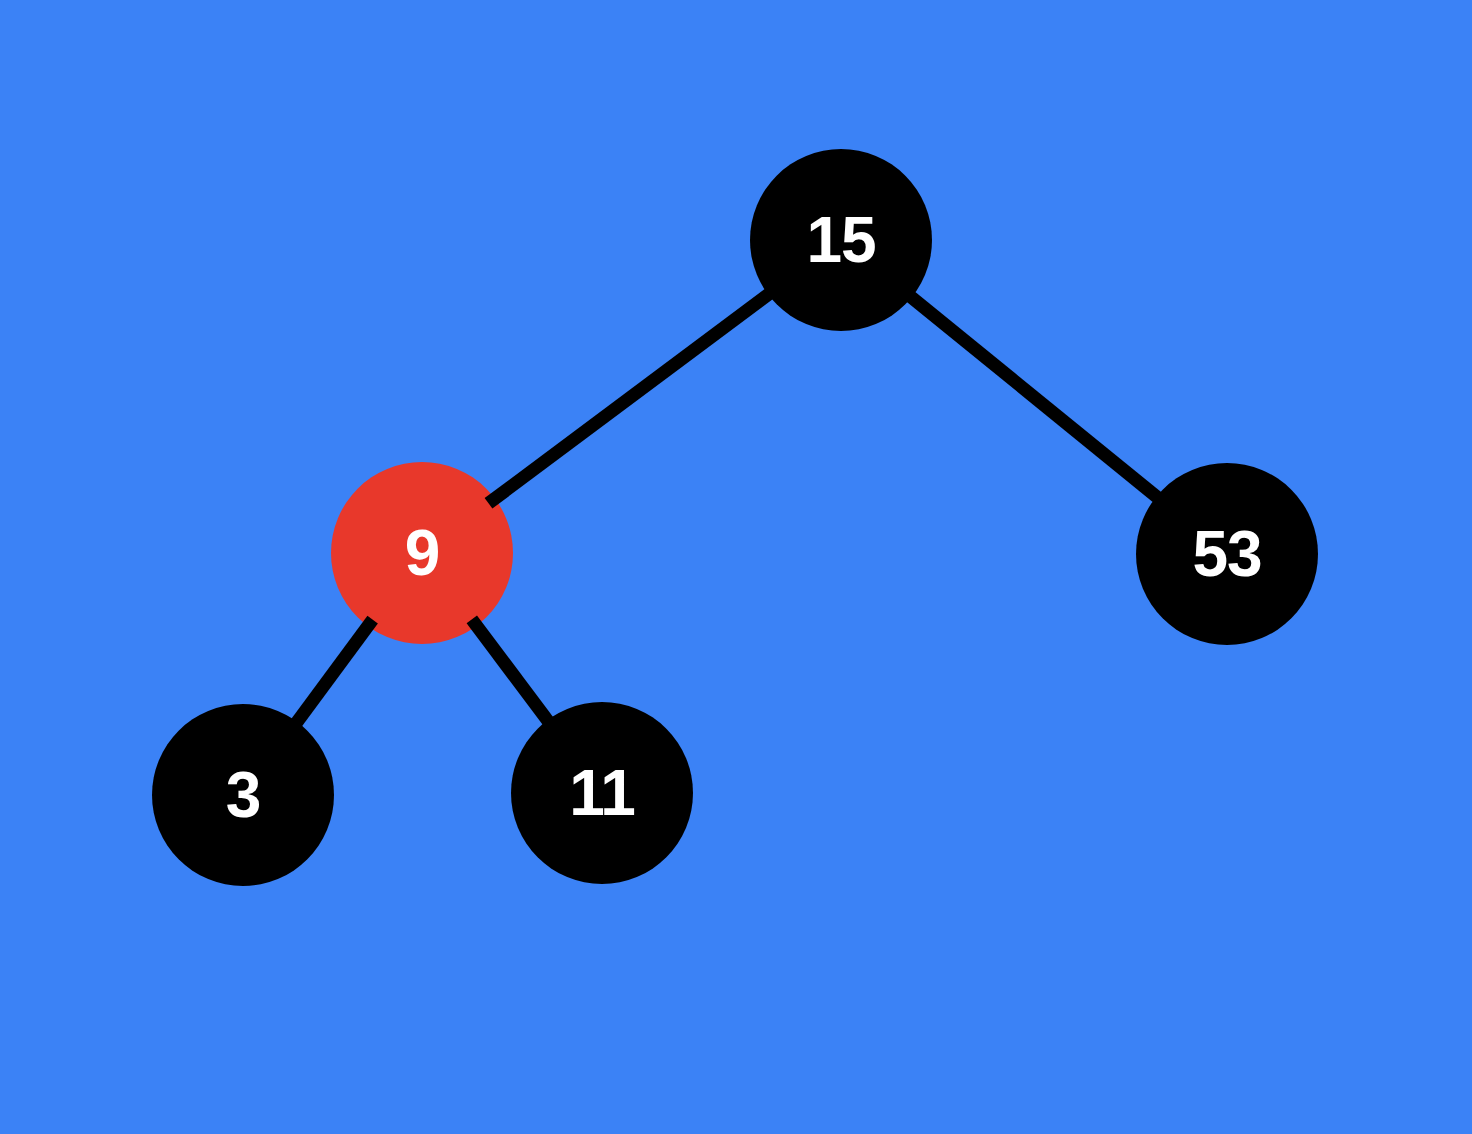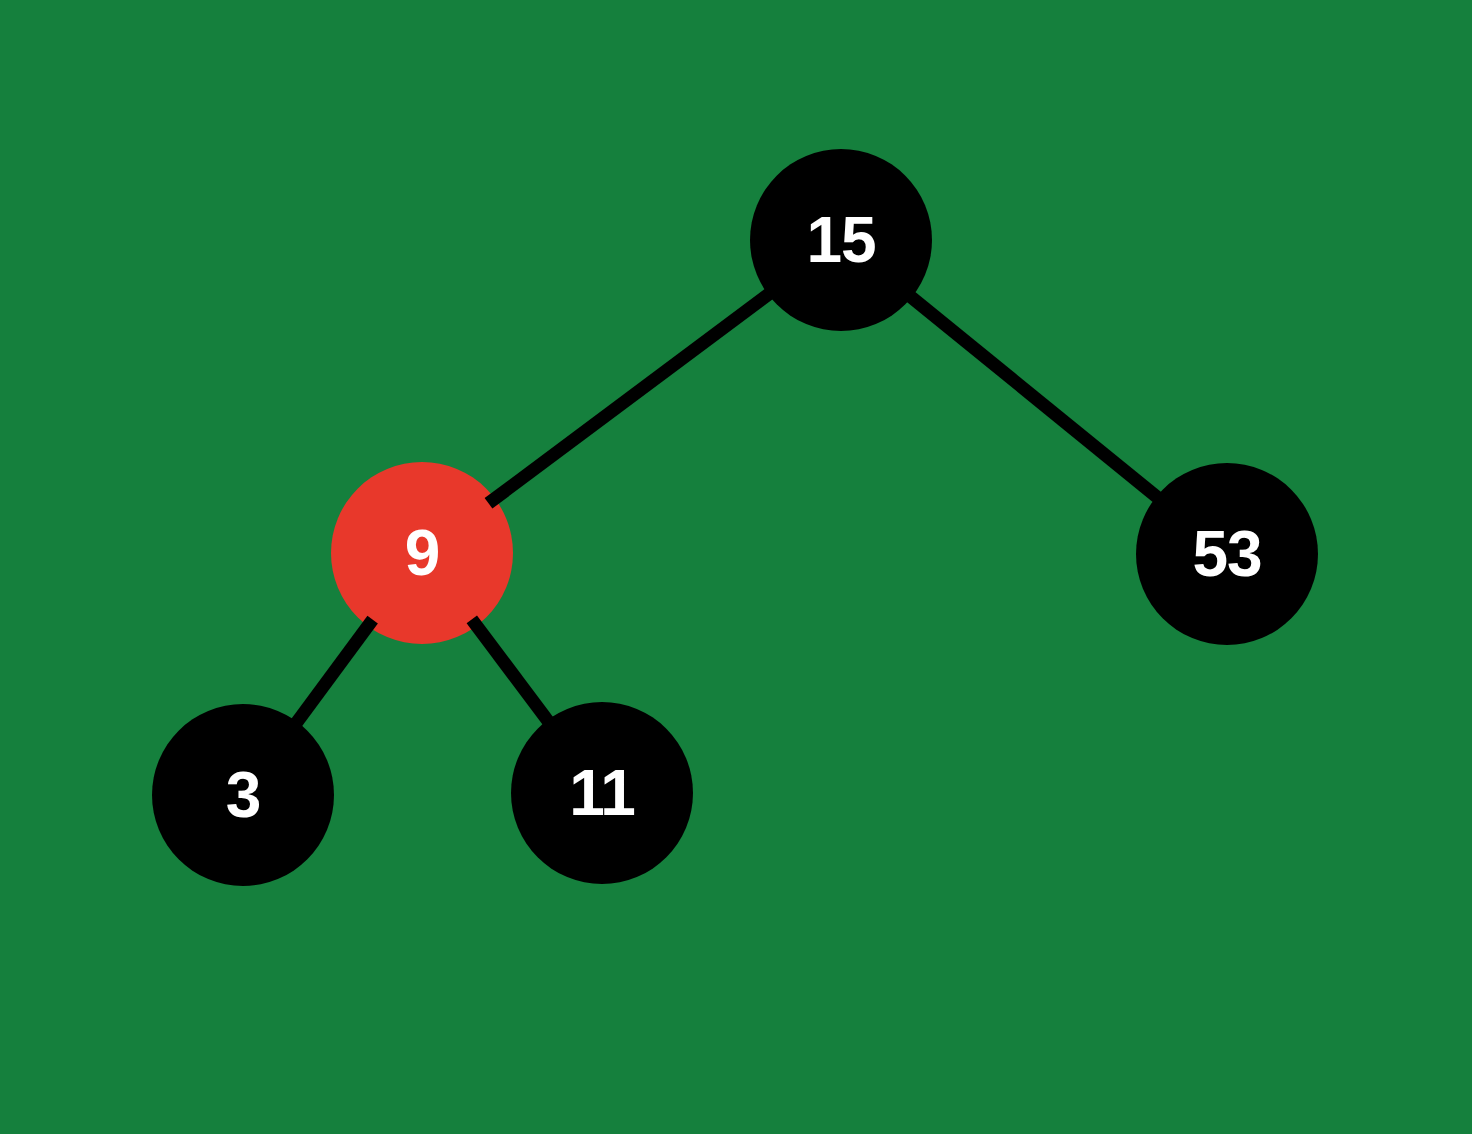--- a/index.html
+++ b/index.html
@@ -7,21 +7,21 @@
     padding: 0;
     background: #ffffff;
     width: 1472px;
     height: 1134px;
     overflow: hidden;
   }
   .stage {
     position: relative;
     width: 1472px;
     height: 1134px;
-    background: #15803d;
+    background: #3b82f6;
   }
   svg { display: block; }
   .node-label {
     font-family: "Liberation Sans", "DejaVu Sans", sans-serif;
     font-weight: bold;
     font-size: 64px;
     letter-spacing: -1px;
   }
 </style>
 </head>

